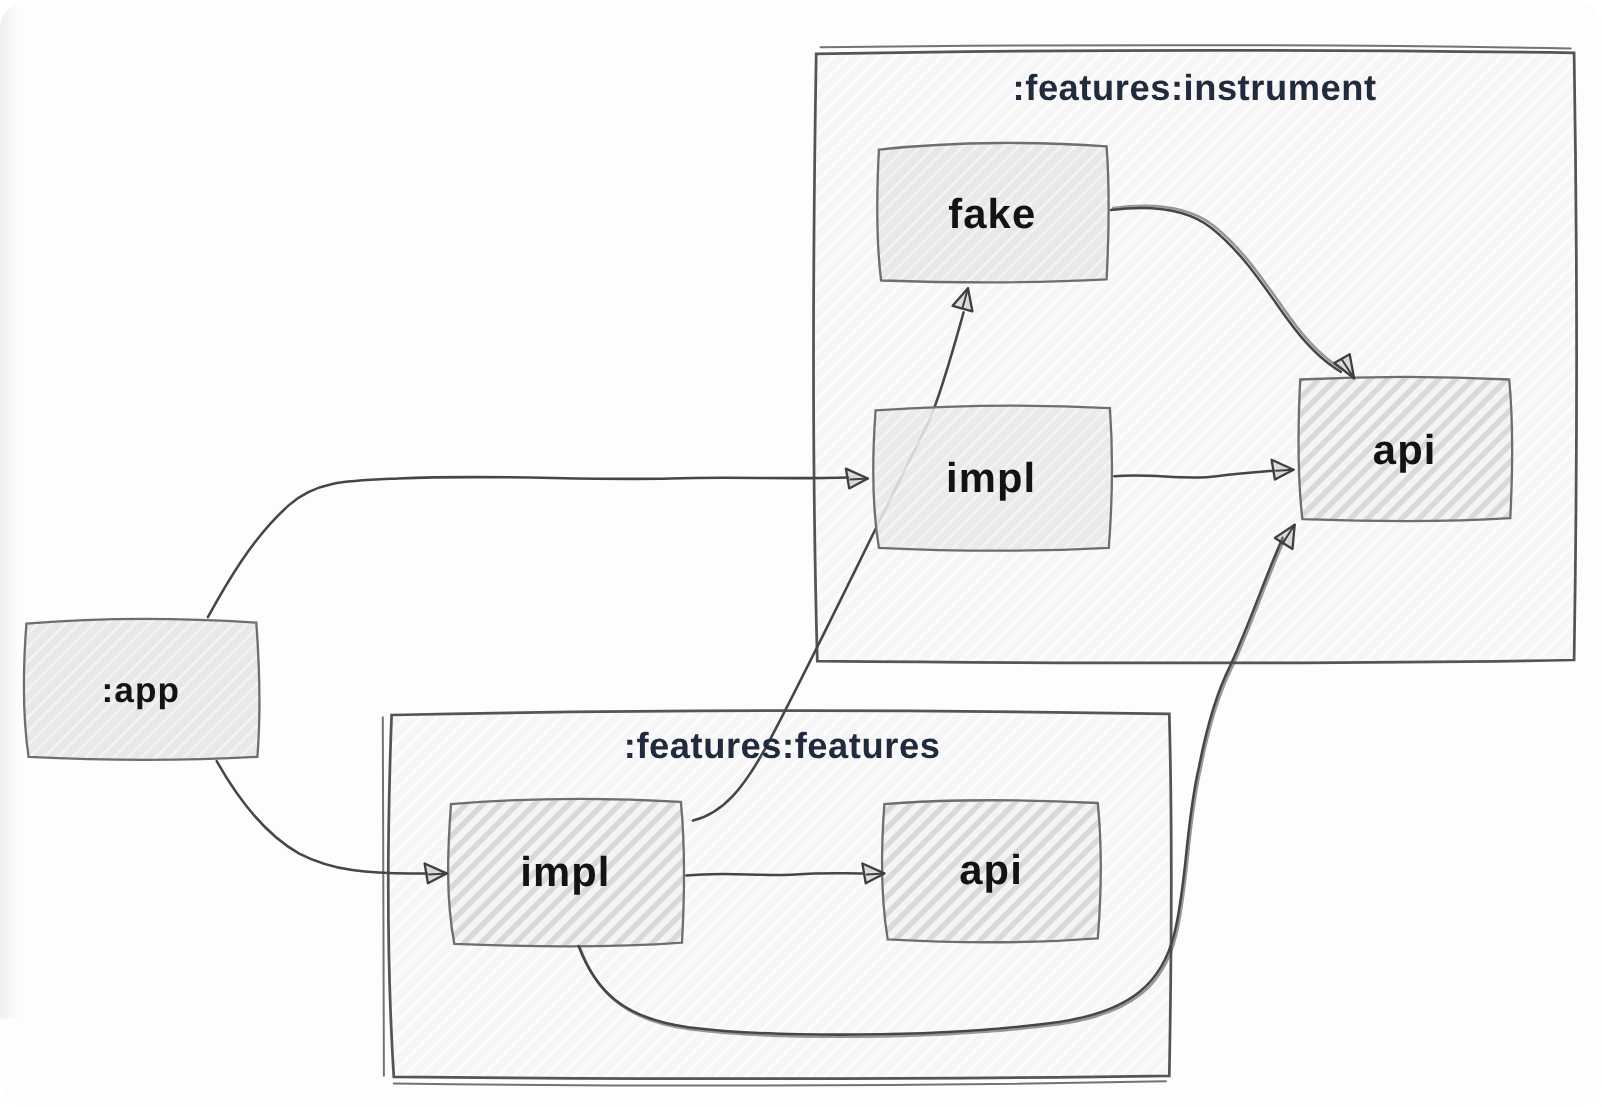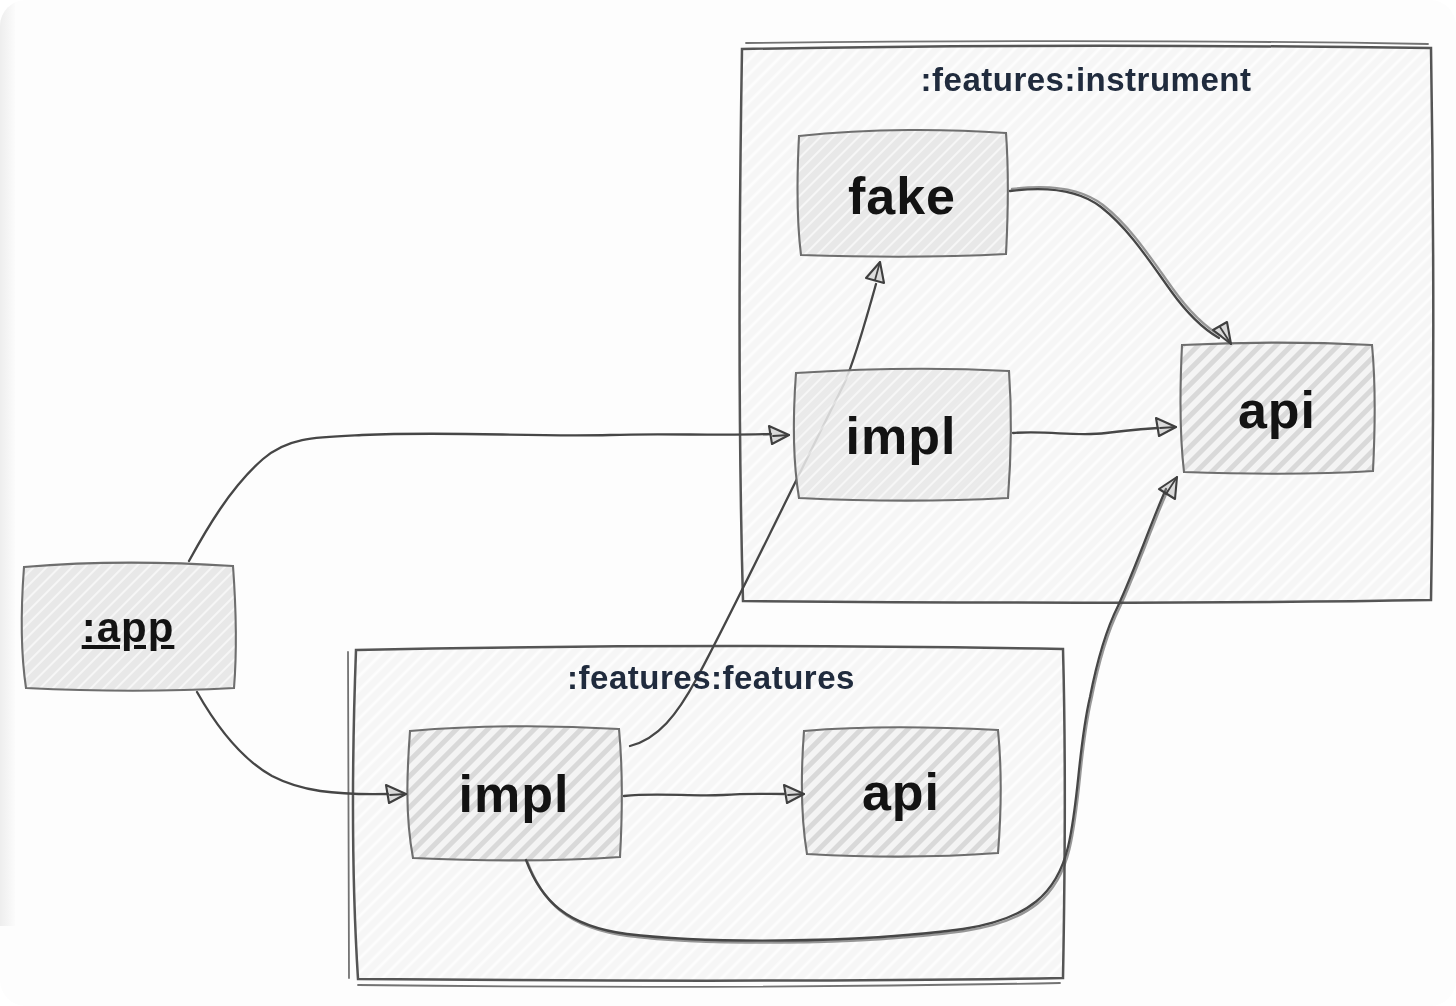--- a/index.html
+++ b/index.html
@@ -24,25 +24,25 @@
     user-select:none;
   }
   .group-title{
     color:#202b3d;
     font-size:33px;
     font-weight:700;
     letter-spacing:.5px;
   }
   .node-label{
     color:#131313;
-    font-size:52px;
+    font-size:38px;
     font-weight:700;
     letter-spacing:1px;
   }
-  .node-label.big{font-size:42px;text-decoration:underline;}
+  .node-label.big{font-size:32px;}
   .edge{stroke:#464646;stroke-width:2.3;fill:none;stroke-linecap:round;}
   .edge.ghost{opacity:.55;}
   .ah{stroke:#3f3f3f;stroke-width:2.1;fill:#9a9a9a;fill-opacity:.32;stroke-linejoin:round;}
   .ah-tick{stroke:#3f3f3f;stroke-width:1.8;fill:none;stroke-linecap:round;}
   .container-border{stroke:#555555;stroke-width:2.5;}
   .node-border{stroke:#6e6e6e;stroke-width:2.1;}
   .sketch-extra{stroke:#5a5a5a;stroke-width:1.8;fill:none;stroke-linecap:round;opacity:.85;}
 </style>
 </head>
 <body>

